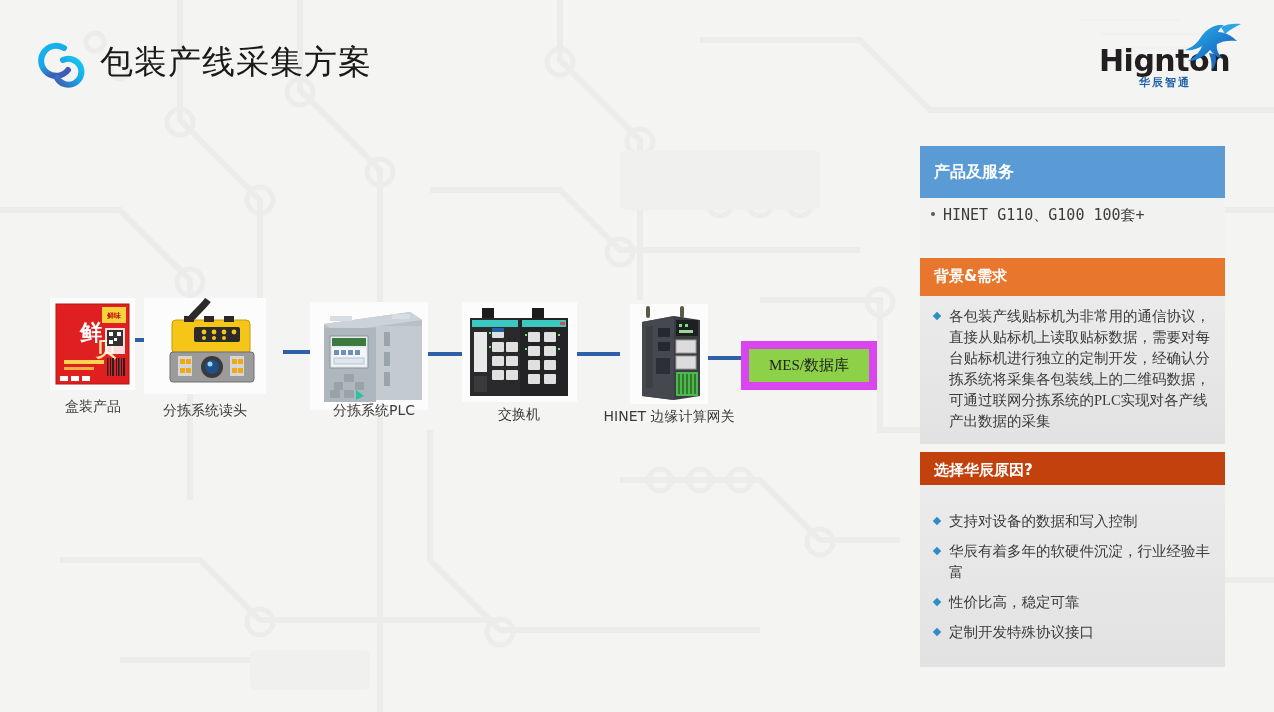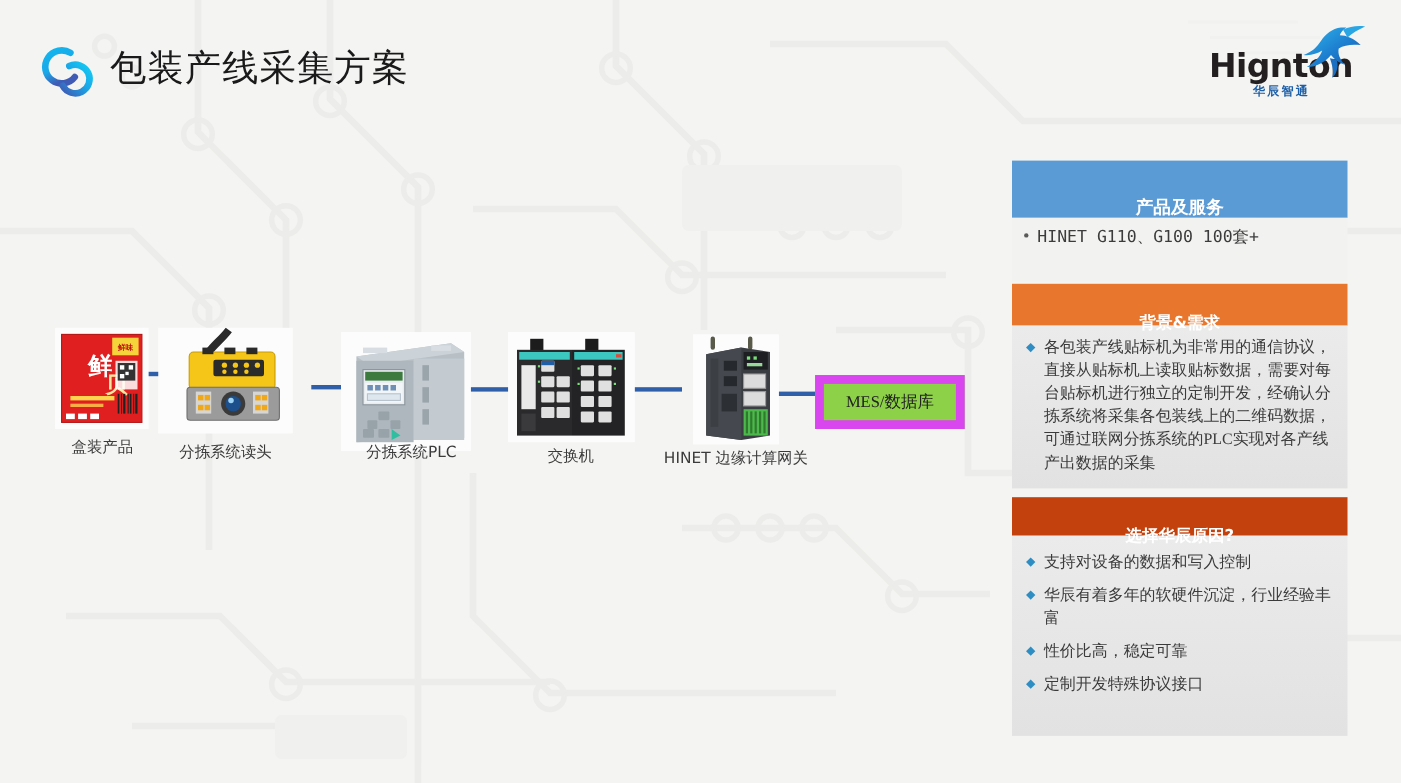--- a/index.html
+++ b/index.html
@@ -55,25 +55,24 @@
     position:absolute;left:741px;top:341px;width:120px;height:33px;
     background:#8cd147;border:8px solid #d946ef;
     display:flex;align-items:center;justify-content:center;
     font-family:"Liberation Serif", serif;font-size:15px;color:#222;
     z-index:2;
   }
   
   #side-panels{position:absolute;left:920px;top:146px;width:305px;z-index:3;}
   .panel{margin-bottom:0;}
   .panel-header{
-    height:auto;padding:26px 14px 9px 14px;
+    height:auto;padding:9px 14px 9px 14px;
     font-family:"DejaVu Sans", sans-serif;
     font-size:15px;font-weight:bold;color:#ffffff;
     box-sizing:border-box;
-    text-align:center;
   }
   .panel-body{
     background:linear-gradient(180deg,#ebebeb 0%,#e2e2e2 100%);
     padding:10px 10px 12px 10px;box-sizing:border-box;
   }
   .bullet-row{
     display:flex;align-items:flex-start;margin-bottom:9px;
     font-family:"Liberation Serif", serif;
     font-size:14.5px;line-height:1.45;color:#3b3b3b;
   }
@@ -409,21 +408,21 @@
     <div class="panel-body" style="height:148px;">
       <div class="bullet-row">
         <span class="bullet-dot"></span>
         <span class="bullet-text">各包装产线贴标机为非常用的通信协议，直接从贴标机上读取贴标数据，需要对每台贴标机进行独立的定制开发，经确认分拣系统将采集各包装线上的二维码数据，可通过联网分拣系统的PLC实现对各产线产出数据的采集</span>
       </div>
     </div>
   </div>
 
   <div class="panel" style="margin-top:8px;">
     <div class="panel-header" style="background:#c2410c;height:33px;">选择华辰原因?</div>
-    <div class="panel-body" style="height:182px;padding-top:14px;">
+    <div class="panel-body" style="height:182px;padding-top:26px;">
       <div class="bullet-row">
         <span class="bullet-dot"></span>
         <span class="bullet-text">支持对设备的数据和写入控制</span>
       </div>
       <div class="bullet-row">
         <span class="bullet-dot"></span>
         <span class="bullet-text">华辰有着多年的软硬件沉淀，行业经验丰富</span>
       </div>
       <div class="bullet-row">
         <span class="bullet-dot"></span>

